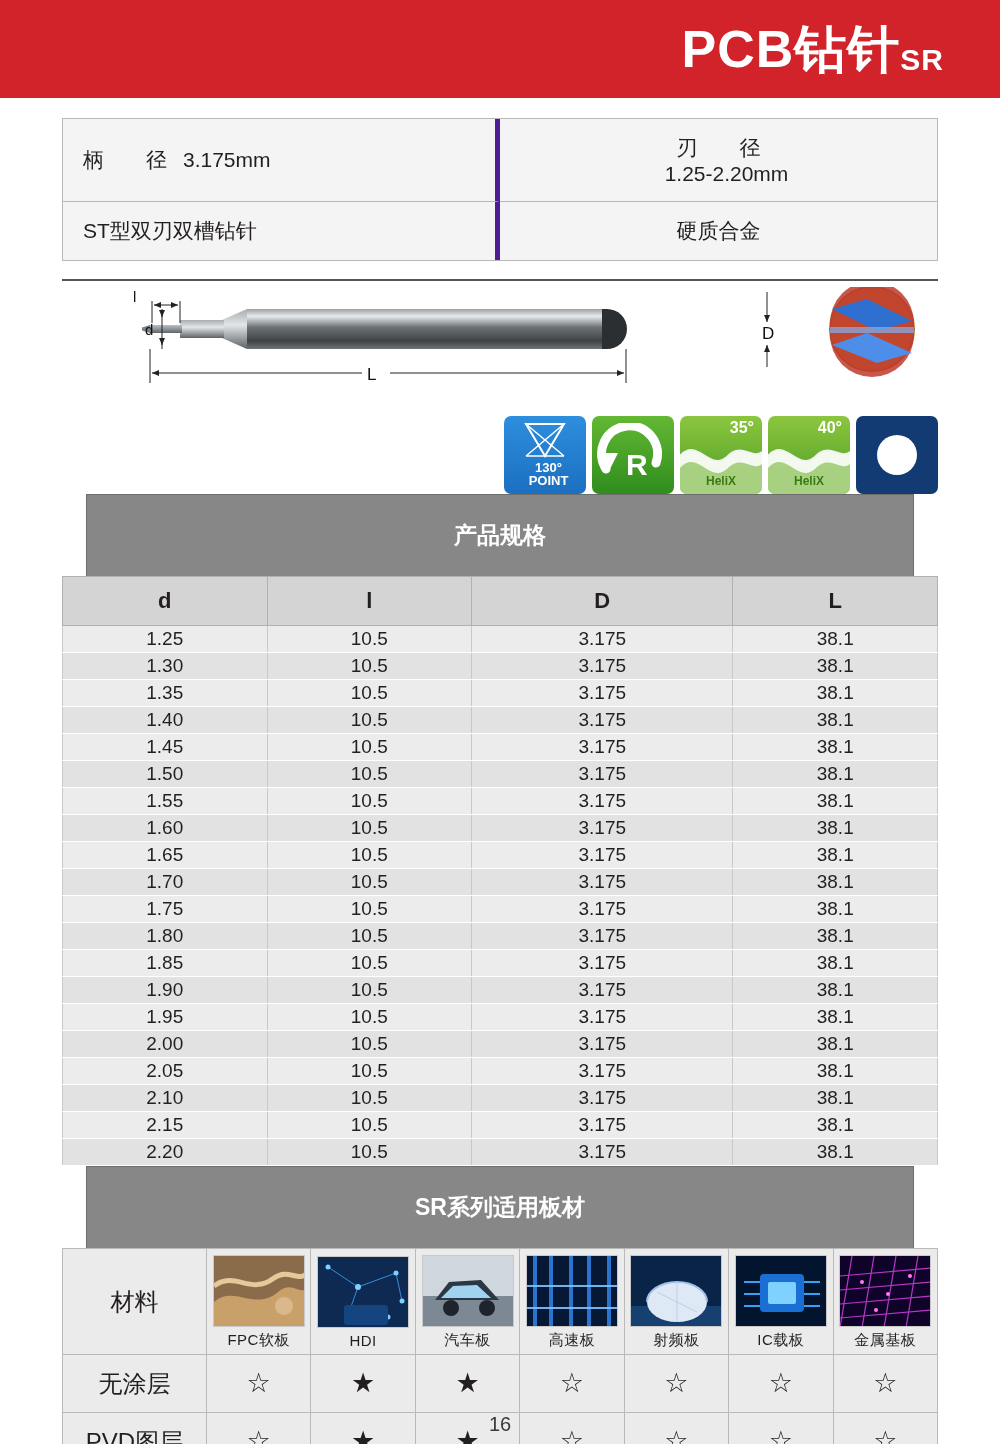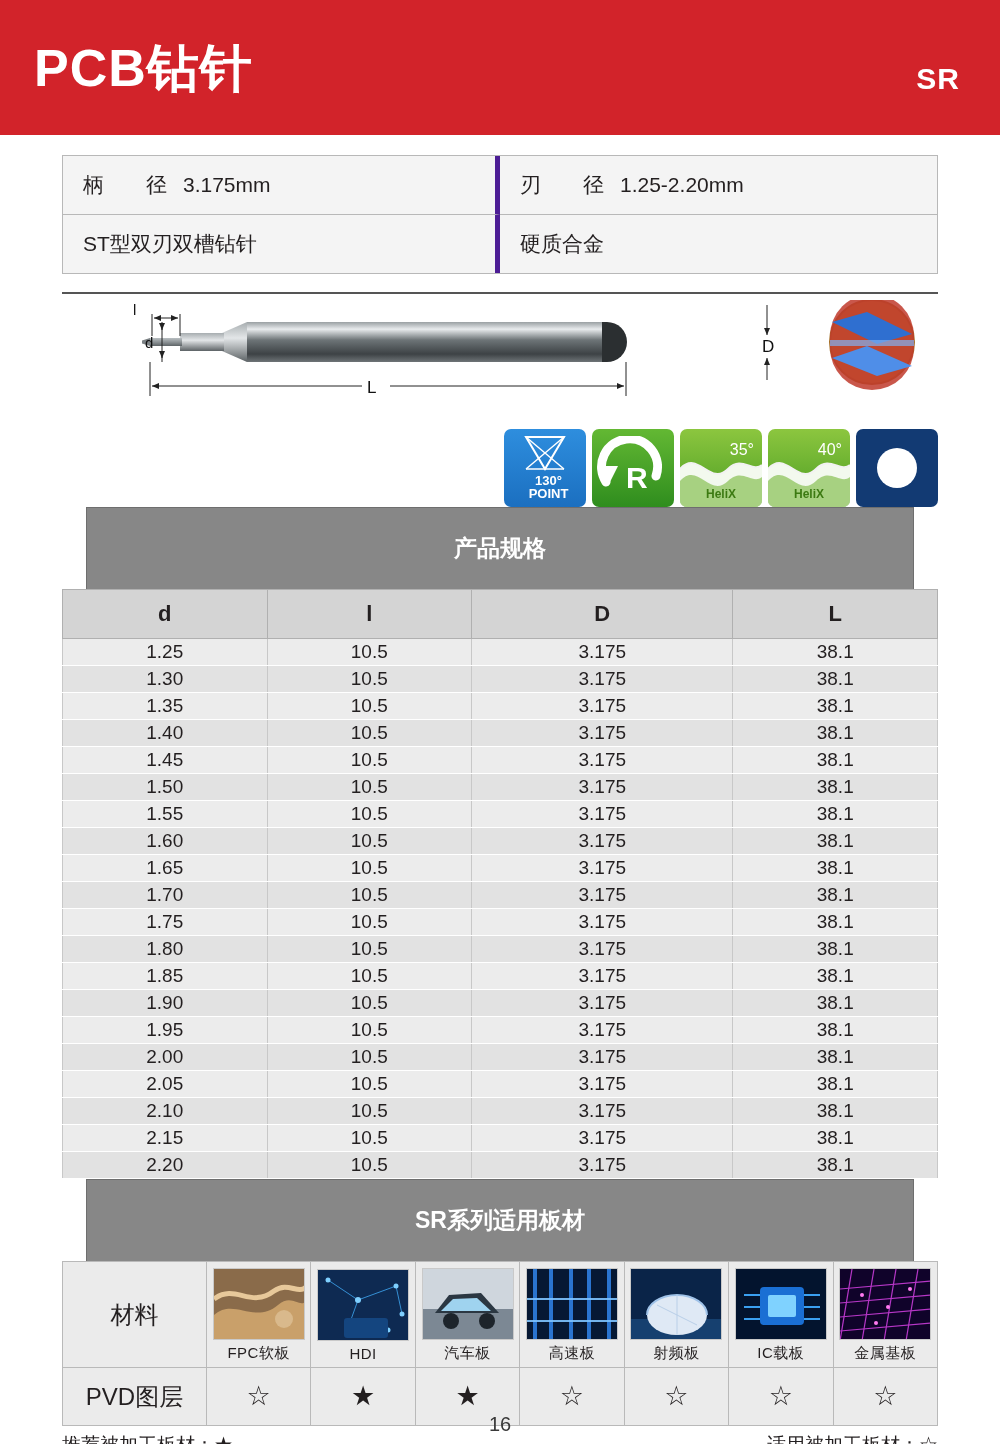--- a/index.html
+++ b/index.html
@@ -10,26 +10,26 @@
   body {
     width: 1000px; height: 1444px;
     font-family: "Liberation Sans", sans-serif;
     color: #231f20;
     position: relative;
     overflow: hidden;
   }
 
   
   .header {
-    height: 135px;
+    height: 98px;
     background: #d2232a;
     display: flex;
     align-items: center;
-    justify-content: space-between;
-    padding: 0 40px 0 34px;
+    justify-content: flex-end;
+    padding: 0 56px 0 34px;
   }
   .header-title {
     color: #ffffff;
     font-size: 52px;
     font-weight: bold;
     letter-spacing: 1px;
     line-height: 1;
   }
   .header-series {
     color: #ffffff;
@@ -53,21 +53,21 @@
   .spec-cell {
     padding: 15px 20px;
     font-size: 21px;
     border-bottom: 1px solid #b8b8b8;
     border-right: 5px solid #4c1d95;
     display: flex;
     align-items: center;
     background: #f4f4f4;
     min-height: 50px;
   }
-  .spec-cell:nth-child(2), .spec-cell:nth-child(4) { border-right: none; }
+  .spec-cell:nth-child(2), .spec-cell:nth-child(4) { border-right: none; flex-direction: column; }
   .spec-cell:nth-child(3), .spec-cell:nth-child(4) { border-bottom: none; }
   .spec-label { display: inline-block; }
   .spec-val { margin-left: 16px; }
 
   
   .drawing {
     position: relative;
     margin: 18px 62px 0 62px;
     height: 215px;
     border-top: 2px solid #555;
@@ -101,21 +101,21 @@
     padding-left: 7px;
   }
   .badge-rot {
     background: linear-gradient(180deg,#63b833 0%, #2f8d1e 100%);
     display: flex; align-items: center; justify-content: center;
   }
   .badge-helix {
     background: linear-gradient(180deg,#8cc63f 0%, #4a9c22 100%);
   }
   .badge-helix .deg {
-    position: absolute; top: 12px; right: 8px; font-size: 16px; font-weight: normal;
+    position: absolute; top: 3px; right: 8px; font-size: 16px; font-weight: bold;
   }
   .badge-helix .hx {
     position: absolute; bottom: 6px; left: 0; right: 0; font-size: 12px;
   }
   .badge-hole {
     background: #123a73;
     display: flex; align-items: center; justify-content: center;
   }
   .badge-hole .hole {
     width: 40px; height: 40px; border-radius: 50%; background: #fff;
@@ -605,20 +605,30 @@
                 <circle cx="48" cy="38" r="2"></circle>
                 <circle cx="70" cy="20" r="2"></circle>
                 <circle cx="36" cy="54" r="2"></circle>
               </g>
             </svg>
         </div>
         <div class="thumb-cap">金属基板</div>
       </td>
     </tr>
     <tr>
+      <td class="row-label">无涂层</td>
+      <td class="star">☆</td>
+      <td class="star">★</td>
+      <td class="star">★</td>
+      <td class="star">☆</td>
+      <td class="star">☆</td>
+      <td class="star">☆</td>
+      <td class="star">☆</td>
+    </tr>
+    <tr>
       <td class="row-label">PVD图层</td>
       <td class="star">☆</td>
       <td class="star">★</td>
       <td class="star">★</td>
       <td class="star">☆</td>
       <td class="star">☆</td>
       <td class="star">☆</td>
       <td class="star">☆</td>
     </tr>
   </tbody>

